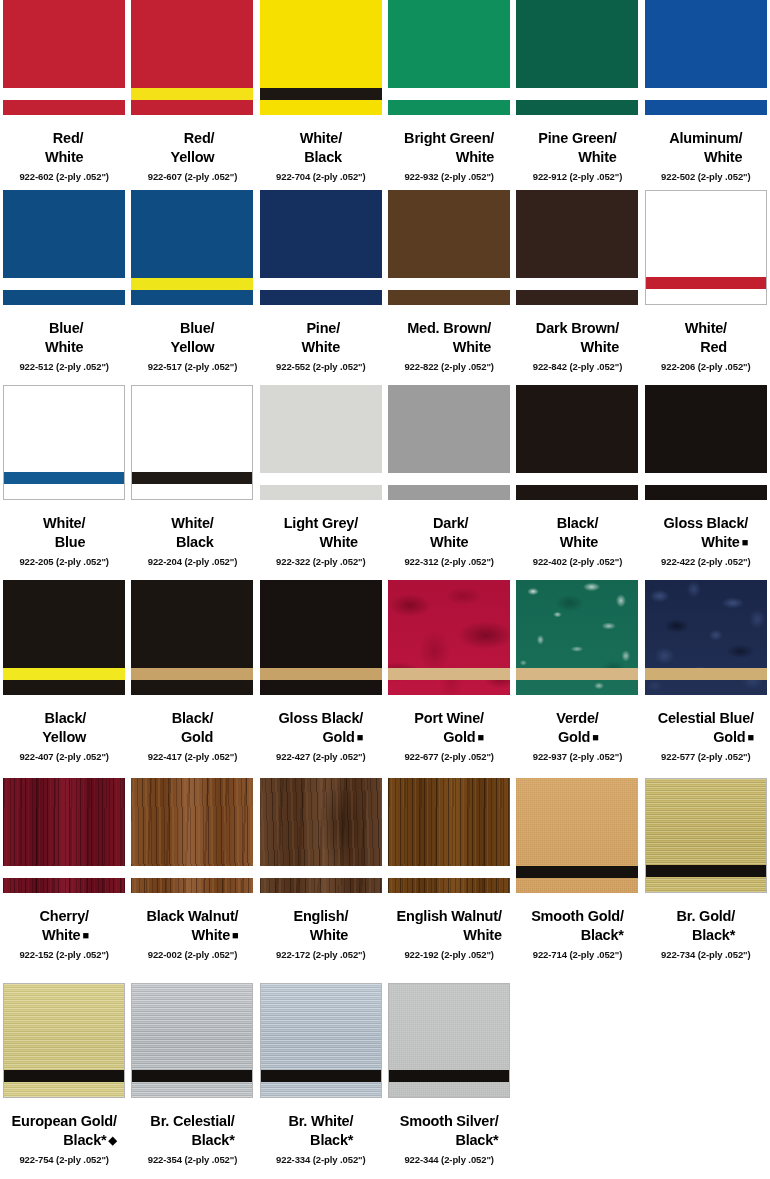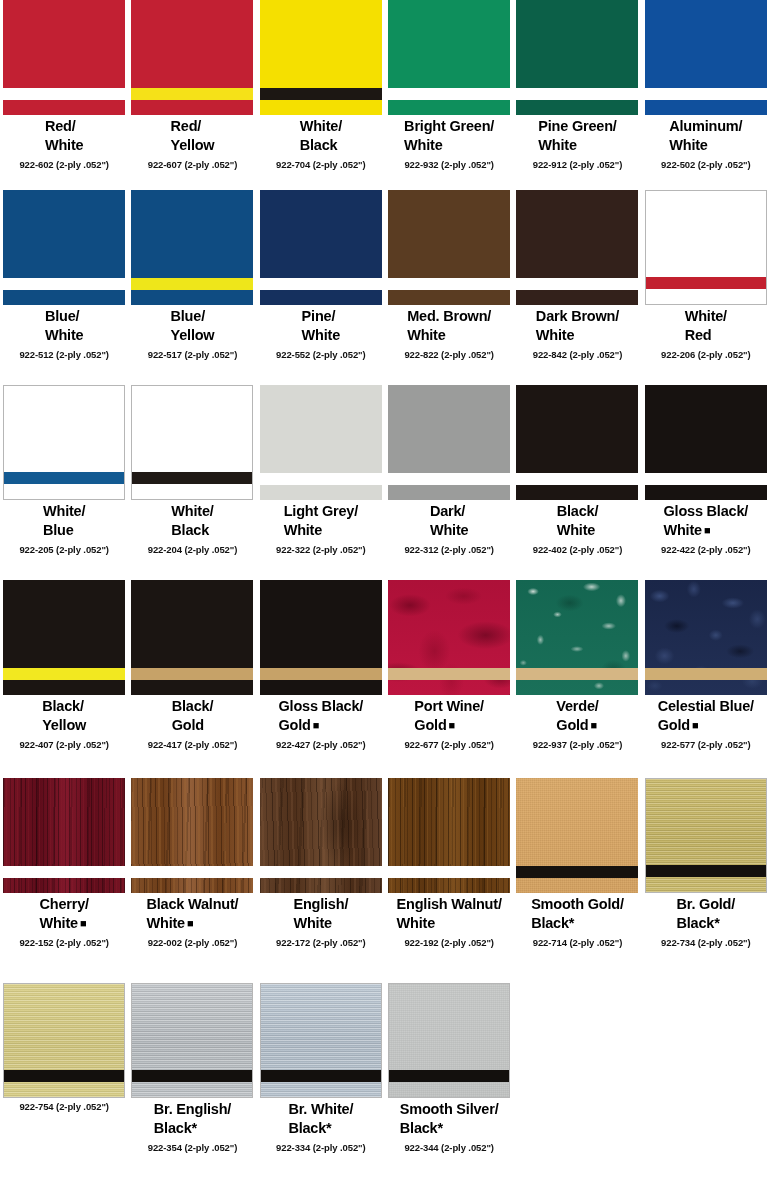--- a/index.html
+++ b/index.html
@@ -38,22 +38,22 @@
     position: absolute;
     left: 0; top: 0; right: 0; bottom: 0;
   }
   .swatch .stripe {
     position: absolute;
     left: 0; right: 0;
     top: 76.5%;
     height: 10.5%;
   }
   .label {
-    margin-top: 2px;
-    text-align: left;
+    margin-top: 14px;
+    text-align: right;
     font-size: 14.5px;
     font-weight: bold;
     line-height: 1.33;
     color: #000;
     letter-spacing: -0.2px;
     white-space: nowrap;
   }
   .label .l2 { display: block; }
   .mark {
     font-size: 11px;
@@ -461,28 +461,29 @@
         <div class="stripe" style="background-color: rgb(19, 16, 13);"></div>
       </div>
       <div class="label"><span>Br. Gold/</span><span class="l2">Black*</span></div>
       <div class="code">922-734 (2-ply .052")</div>
     </div>
     <div class="cell">
       <div class="swatch bordered">
         <div class="base tex-eur-gold" style="background-color: rgb(214, 203, 132);"></div>
         <div class="stripe" style="background-color: rgb(19, 16, 13);"></div>
       </div>
+      <div class="label"><span>European Gold/</span><span class="l2">Black*<span class="mark">◆</span></span></div>
       <div class="code">922-754 (2-ply .052")</div>
     </div>
     <div class="cell">
       <div class="swatch bordered">
         <div class="base tex-br-alum" style="background-color: rgb(185, 190, 194);"></div>
         <div class="stripe" style="background-color: rgb(19, 16, 13);"></div>
       </div>
-      <div class="label"><span>Br. English/</span><span class="l2">Black*</span></div>
+      <div class="label"><span>Br. Celestial/</span><span class="l2">Black*</span></div>
       <div class="code">922-354 (2-ply .052")</div>
     </div>
     <div class="cell">
       <div class="swatch bordered">
         <div class="base tex-br-silver" style="background-color: rgb(180, 192, 203);"></div>
         <div class="stripe" style="background-color: rgb(19, 16, 13);"></div>
       </div>
       <div class="label"><span>Br. White/</span><span class="l2">Black*</span></div>
       <div class="code">922-334 (2-ply .052")</div>
     </div>

